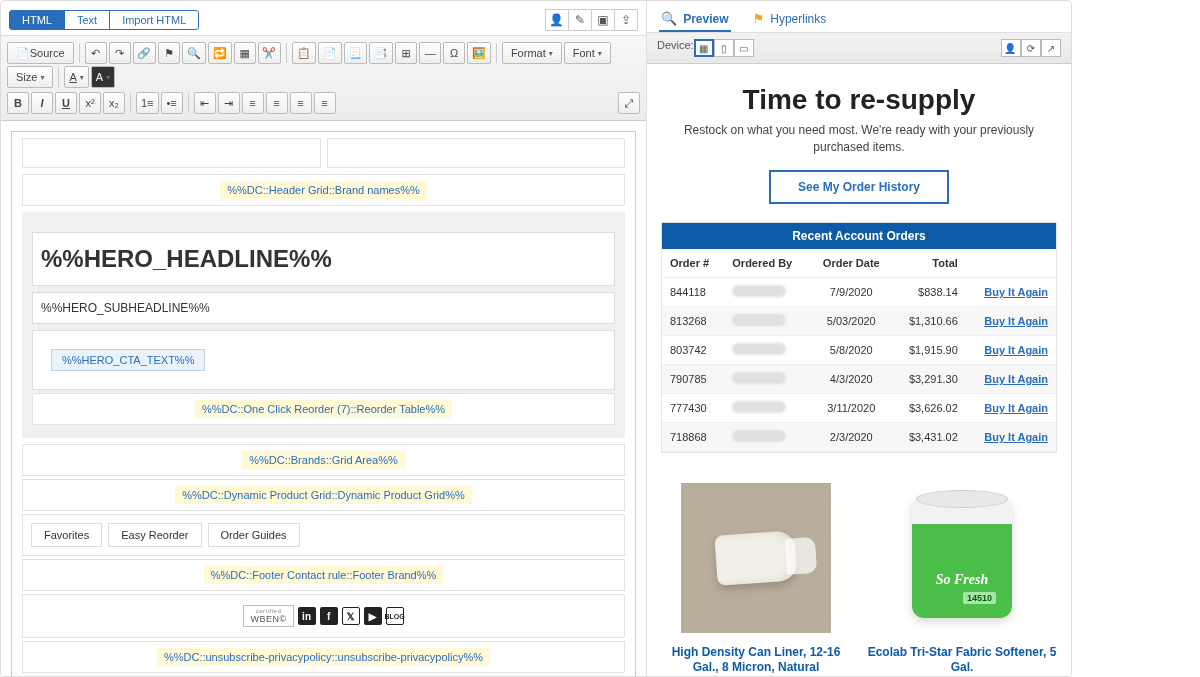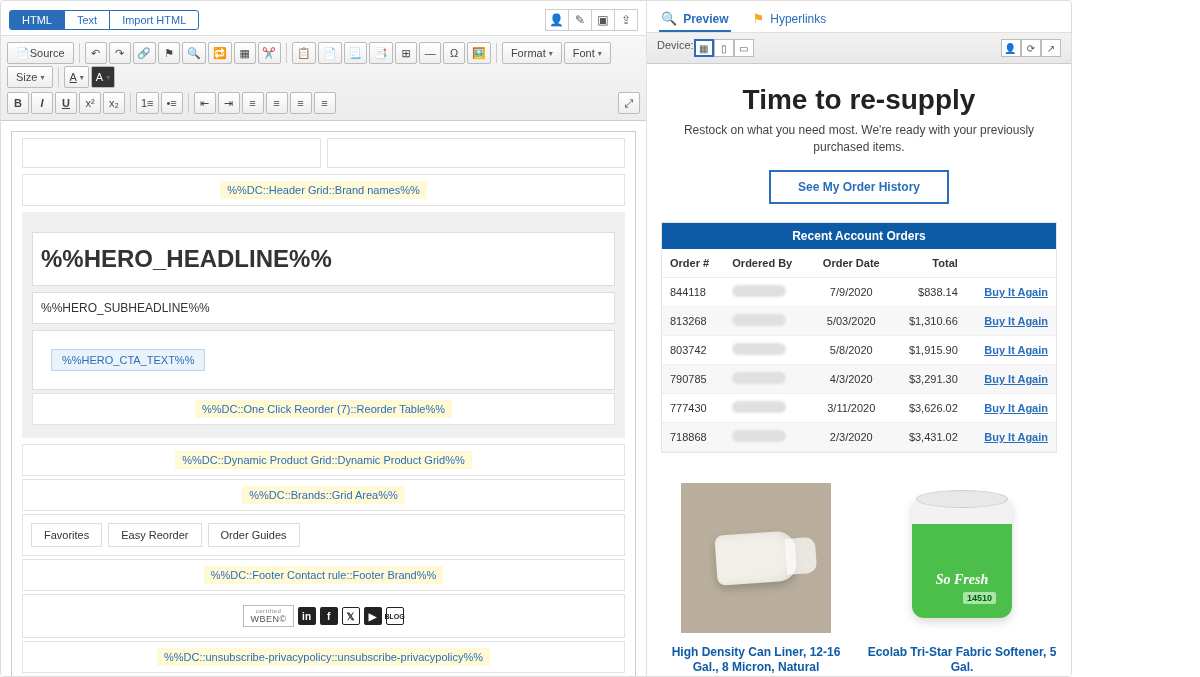--- a/index.html
+++ b/index.html
@@ -175,24 +175,24 @@
           <div class="hero-sub">%%HERO_SUBHEADLINE%%</div>
           <div class="hero-cta-wrap">
             <span class="hero-cta">%%HERO_CTA_TEXT%%</span>
           </div>
           <div class="tmpl-block tight" style="margin-left:0;margin-right:0;">
             <span class="tmpl-dc">%%DC::One Click Reorder (7)::Reorder Table%%</span>
           </div>
         </div>
 
         <div class="tmpl-block tight">
+          <span class="tmpl-dc">%%DC::Brands::Grid Area%%</span>
+        </div>
+        <div class="tmpl-block tight">
           <span class="tmpl-dc">%%DC::Dynamic Product Grid::Dynamic Product Grid%%</span>
-        </div>
-        <div class="tmpl-block tight">
-          <span class="tmpl-dc">%%DC::Brands::Grid Area%%</span>
         </div>
         <div class="tmpl-block tight">
           <div class="row3">
             <div class="cell">Favorites</div>
             <div class="cell">Easy Reorder</div>
             <div class="cell">Order Guides</div>
           </div>
         </div>
         <div class="tmpl-block tight">
           <span class="tmpl-dc">%%DC::Footer Contact rule::Footer Brand%%</span>

